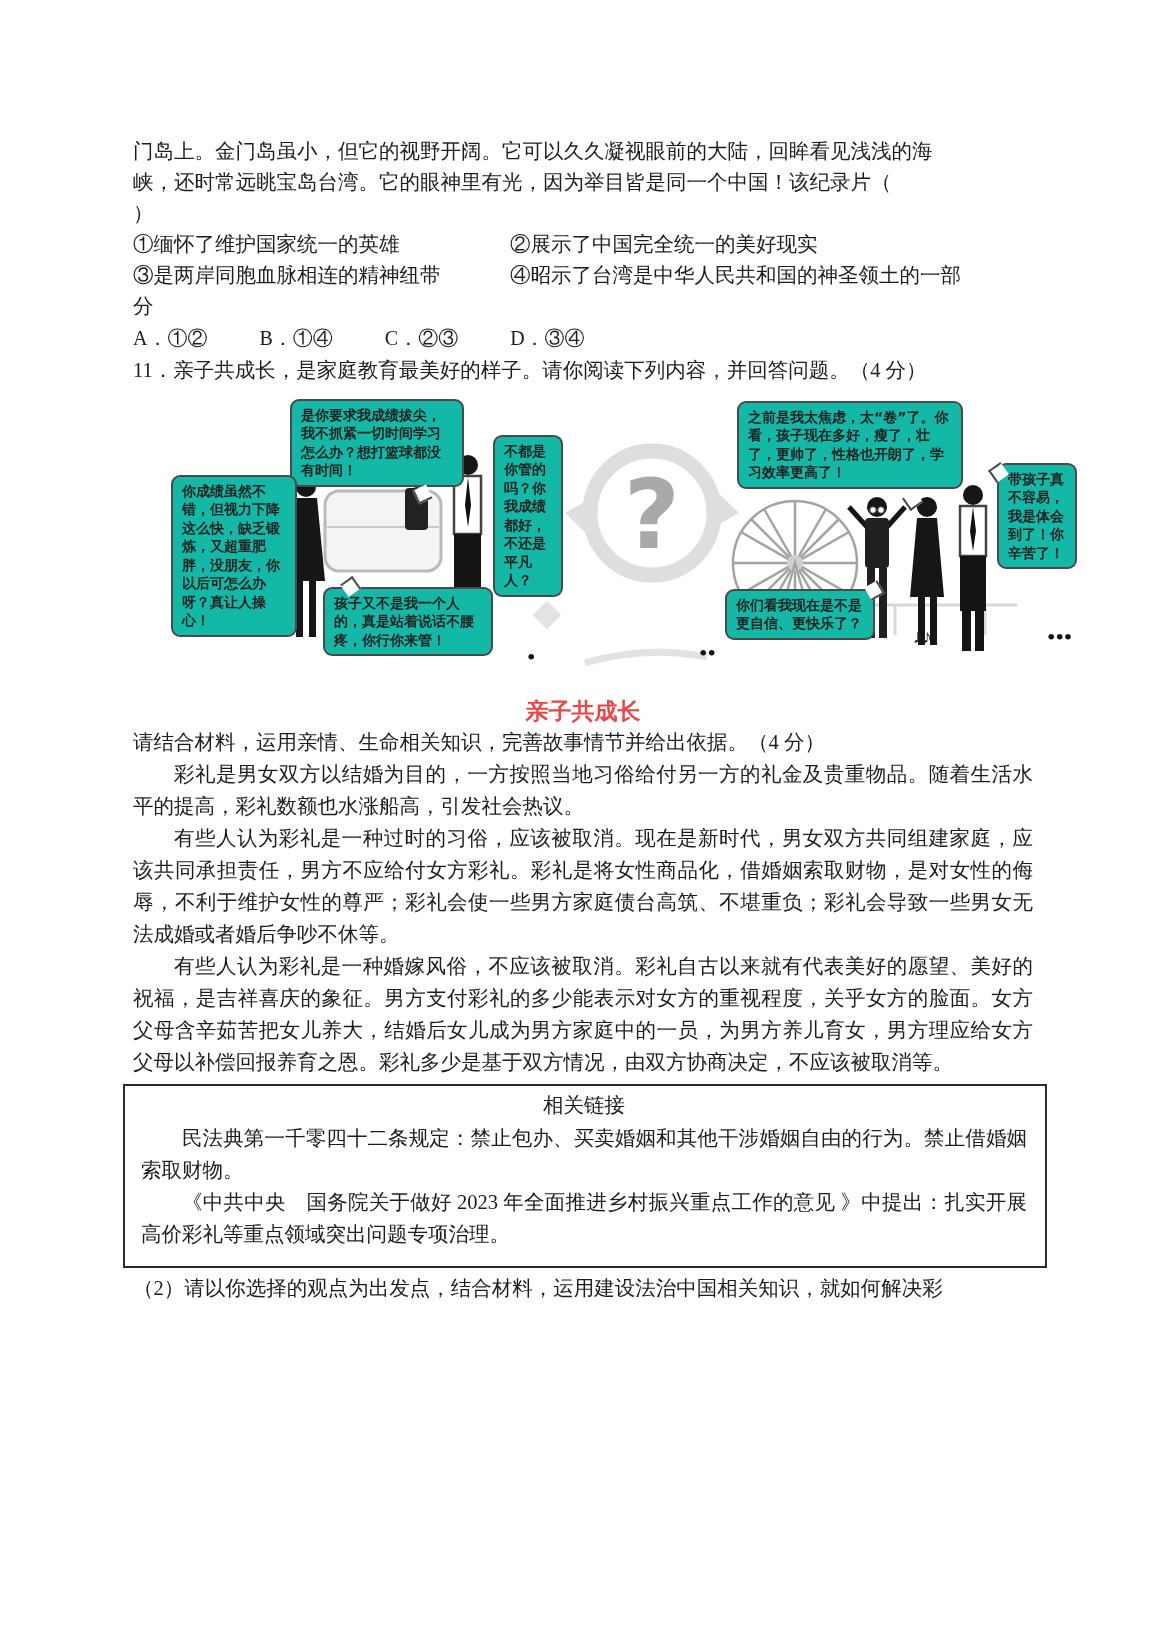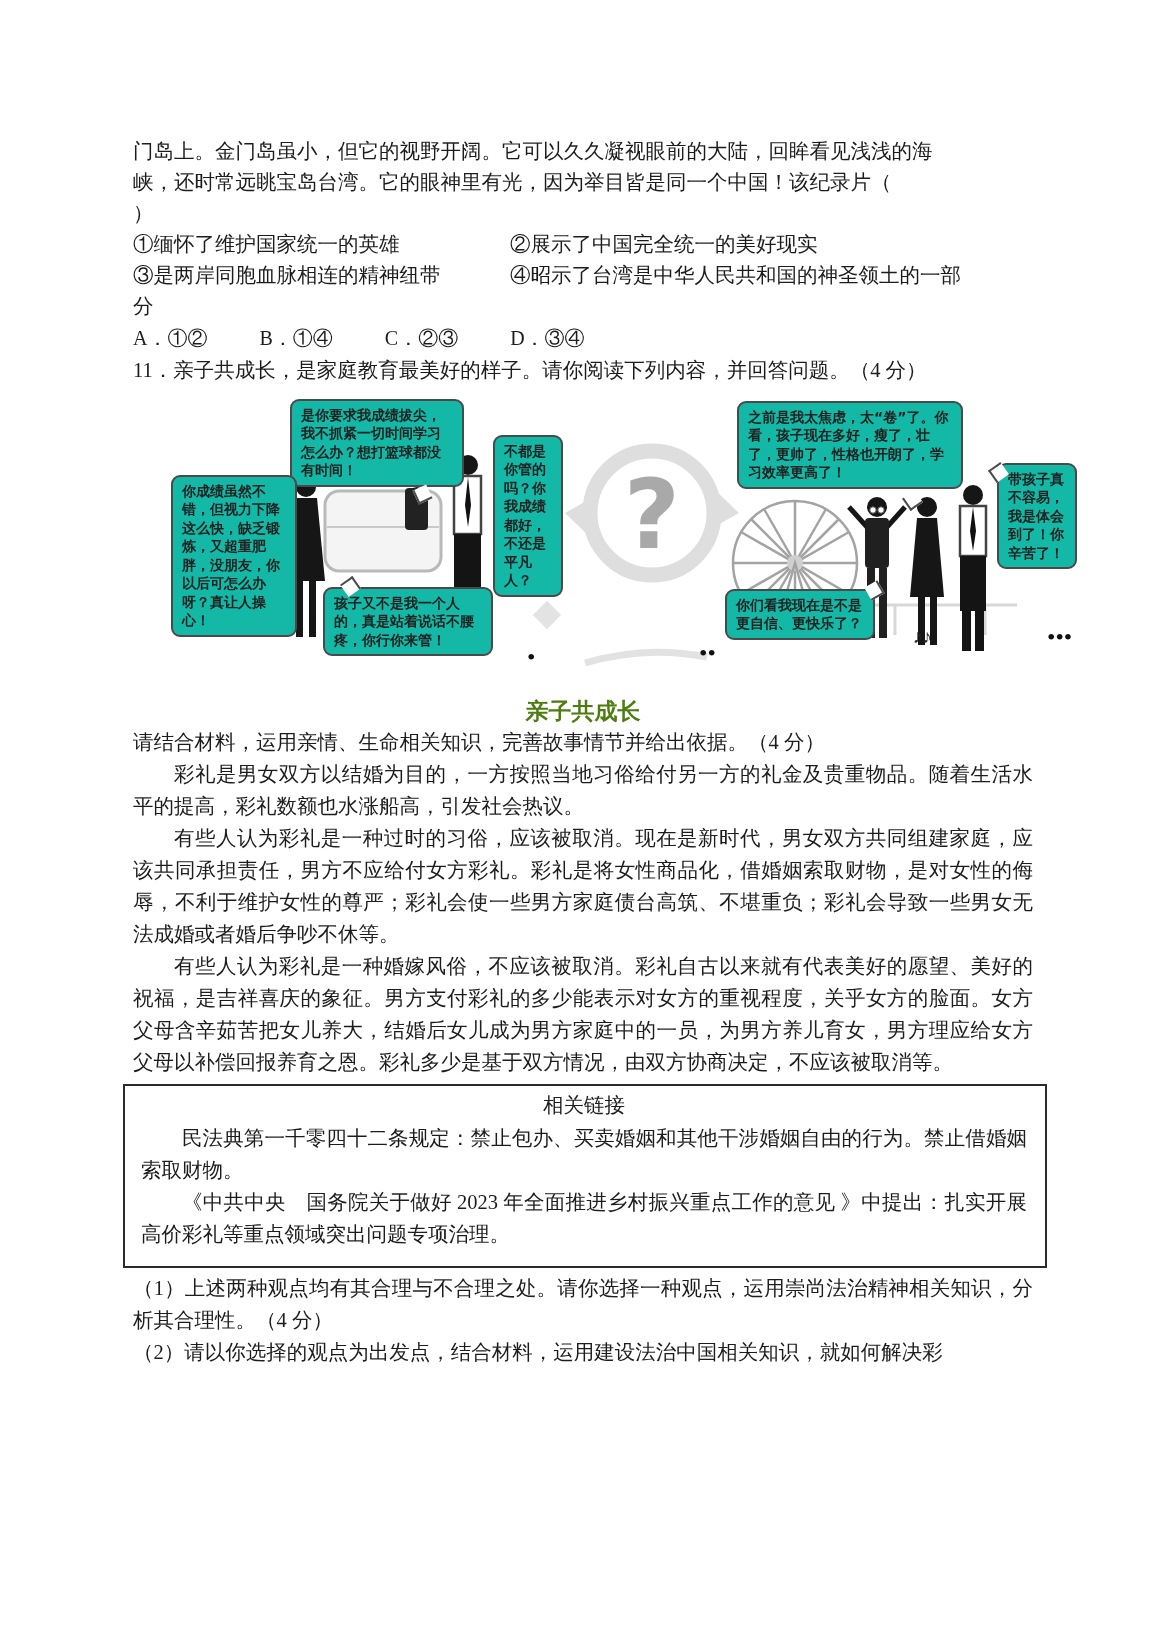--- a/index.html
+++ b/index.html
@@ -16,21 +16,21 @@
   .q11line { font-size:20.5px; line-height:33px; }
   .comic { position:relative; width:935px; height:295px; margin-left:32px; margin-top:8px; }
   .comic-svg { position:absolute; left:0; top:0; width:935px; height:295px; }
   .bubble {
     position:absolute; background:#14b8a6; border:2px solid #4a4a4a; border-radius:9px;
     padding:5px 9px; font-family:"DejaVu Sans","Liberation Sans",sans-serif;
     font-weight:600; font-size:14px; line-height:1.32; color:#222; box-sizing:border-box;
   }
   .tail { position:absolute; width:13px; height:13px; background:#fff;
     border-right:2px solid #4a4a4a; border-bottom:2px solid #4a4a4a; }
-  .caption { text-align:center; font-weight:bold; font-size:23px; color:#4d7c0f;
+  .caption { text-align:center; font-weight:bold; font-size:23px; color:#ef4444;
     line-height:30px; margin-top:6px; font-family:"DejaVu Sans","Liberation Sans",sans-serif; }
   .bodytext { font-size:20.5px; line-height:32px; text-align:justify; }
   .indent { text-indent:2em; }
   .linkbox { border:2px solid #2b2b2b; margin:6px -14px 4px -10px; padding:2px 18px 16px 16px; }
   .linkbox-title { text-align:center; font-size:20.5px; line-height:34px; }
 </style>
 </head>
 <body>
 
 <div class="page">
@@ -181,17 +181,16 @@
     <div class="bodytext indent">彩礼是男女双方以结婚为目的，一方按照当地习俗给付另一方的礼金及贵重物品。随着生活水平的提高，彩礼数额也水涨船高，引发社会热议。</div>
     <div class="bodytext indent">有些人认为彩礼是一种过时的习俗，应该被取消。现在是新时代，男女双方共同组建家庭，应该共同承担责任，男方不应给付女方彩礼。彩礼是将女性商品化，借婚姻索取财物，是对女性的侮辱，不利于维护女性的尊严；彩礼会使一些男方家庭债台高筑、不堪重负；彩礼会导致一些男女无法成婚或者婚后争吵不休等。</div>
     <div class="bodytext indent">有些人认为彩礼是一种婚嫁风俗，不应该被取消。彩礼自古以来就有代表美好的愿望、美好的祝福，是吉祥喜庆的象征。男方支付彩礼的多少能表示对女方的重视程度，关乎女方的脸面。女方父母含辛茹苦把女儿养大，结婚后女儿成为男方家庭中的一员，为男方养儿育女，男方理应给女方父母以补偿回报养育之恩。彩礼多少是基于双方情况，由双方协商决定，不应该被取消等。</div>
 
     <div class="linkbox">
       <div class="linkbox-title">相关链接</div>
       <div class="bodytext indent">民法典第一千零四十二条规定：禁止包办、买卖婚姻和其他干涉婚姻自由的行为。禁止借婚姻索取财物。</div>
       <div class="bodytext indent">《中共中央　国务院关于做好 2023 年全面推进乡村振兴重点工作的意见 》中提出：扎实开展高价彩礼等重点领域突出问题专项治理。</div>
     </div>
 
-    <div class="bodytext">（1）上述两种观点均有其合理与不合理之处。请你选择一种观点，运用崇尚法治精神相关知识，分析其合理性。（4 分）</div>
     <div class="bodytext">（2）请以你选择的观点为出发点，结合材料，运用建设法治中国相关知识，就如何解决彩</div>
 
   </div>
 </div>
 
 </body></html>

